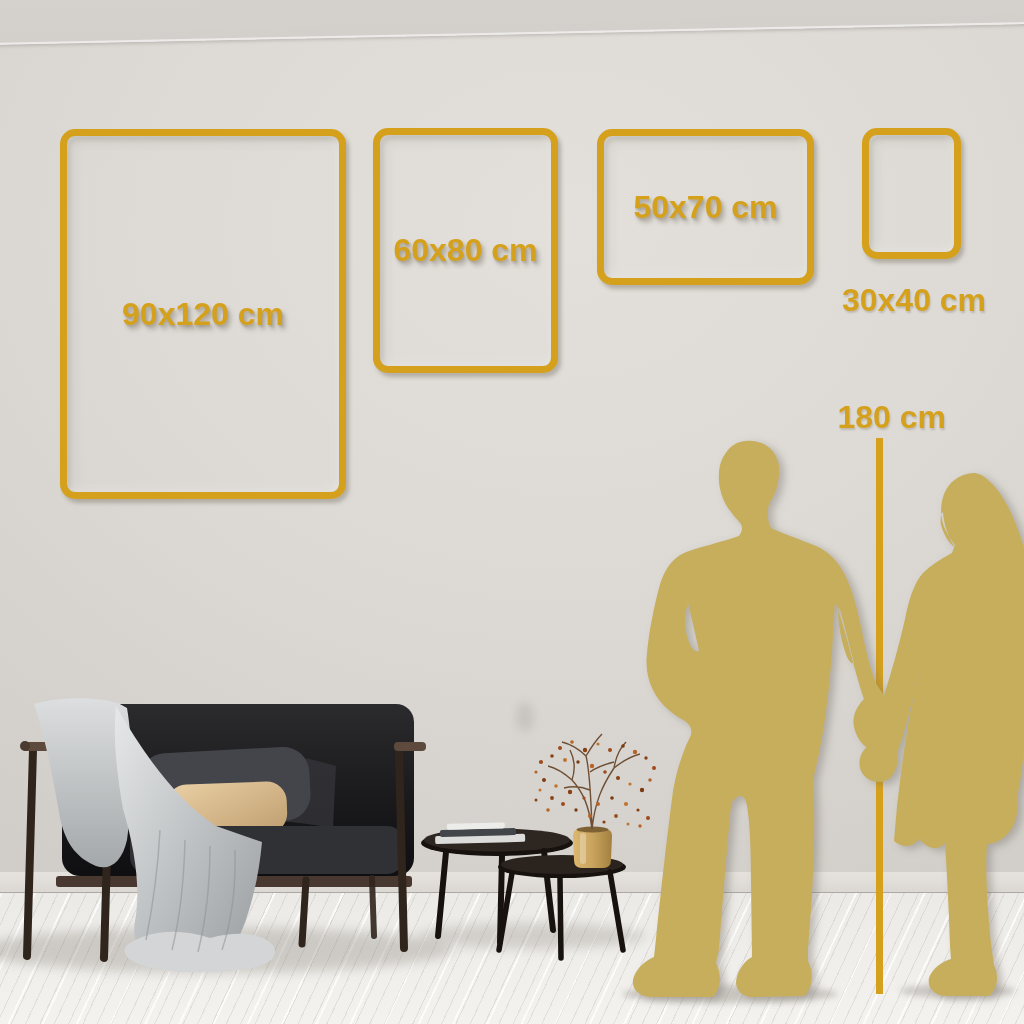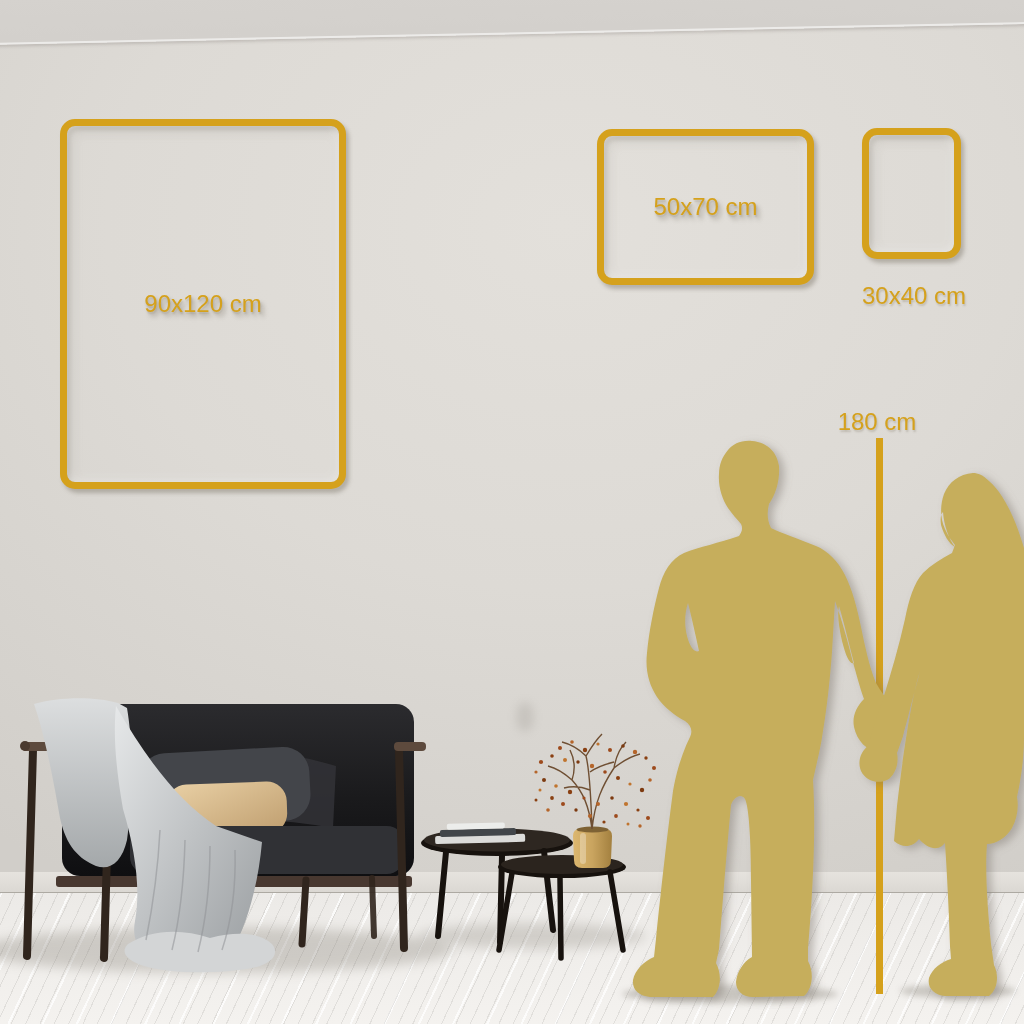--- a/index.html
+++ b/index.html
@@ -18,45 +18,48 @@
     border-bottom:1px solid rgba(105,100,92,.45);}
   .floor{position:absolute;left:0;top:893px;width:1024px;height:131px;
     background:
       repeating-linear-gradient(115deg, rgba(150,148,144,.20) 0 1px, rgba(0,0,0,0) 1px 13px),
       repeating-linear-gradient(115deg, rgba(255,255,255,.75) 0 2px, rgba(0,0,0,0) 2px 31px),
       linear-gradient(#ECEAE7,#F4F2EF);}
   .frame{position:absolute;border:7px solid var(--accent-gold,#D5A11C);border-radius:15px;
     box-shadow:inset 0 0 12px rgba(255,255,255,.55);
     filter:drop-shadow(3px 4px 2px rgba(122,115,102,.45));
     display:flex;align-items:center;justify-content:center;}
-  .size-label{color:var(--accent-gold,#D5A11C);font-size:24px;font-weight:400;
+  .size-label{color:var(--accent-gold,#D5A11C);font-size:32px;font-weight:700;
     letter-spacing:0px;text-shadow:1px 2px 2px rgba(120,110,90,.3);white-space:nowrap;}
   .floating-label{position:absolute;text-align:center;}
-  #frame-90x120{left:60px;top:119px;width:272px;height:356px;}
+  #frame-90x120{left:60px;top:129px;width:272px;height:356px;}
   #frame-60x80{left:373px;top:128px;width:171px;height:231px;}
   #frame-50x70{left:597px;top:129px;width:203px;height:142px;}
   #frame-30x40{left:862px;top:128px;width:85px;height:117px;}
   #label-30x40{left:836px;top:282px;width:156px;}
-  #label-180{left:808px;top:408px;width:138px;}
+  #label-180{left:808px;top:399px;width:138px;text-align:right;}
   .height-line{position:absolute;left:876px;top:438px;width:7px;height:556px;
     background:var(--accent-gold,#D5A11C);}
   .art{position:absolute;left:0;top:0;width:1024px;height:1024px;pointer-events:none;}
 </style>
 </head>
 <body>
 
 <div class="scene">
 
   <div class="ceiling"></div>
   <div class="baseboard"></div>
   <div class="floor"></div>
   <div class="smudge"></div>
 
   <div class="frame" id="frame-90x120">
     <span class="size-label">90x120 cm</span>
+  </div>
+  <div class="frame" id="frame-60x80">
+    <span class="size-label">60x80 cm</span>
   </div>
   <div class="frame" id="frame-50x70">
     <span class="size-label">50x70 cm</span>
   </div>
   <div class="frame" id="frame-30x40"></div>
   <div class="floating-label" id="label-30x40">
     <span class="size-label">30x40 cm</span>
   </div>
 
   <div class="floating-label" id="label-180">

